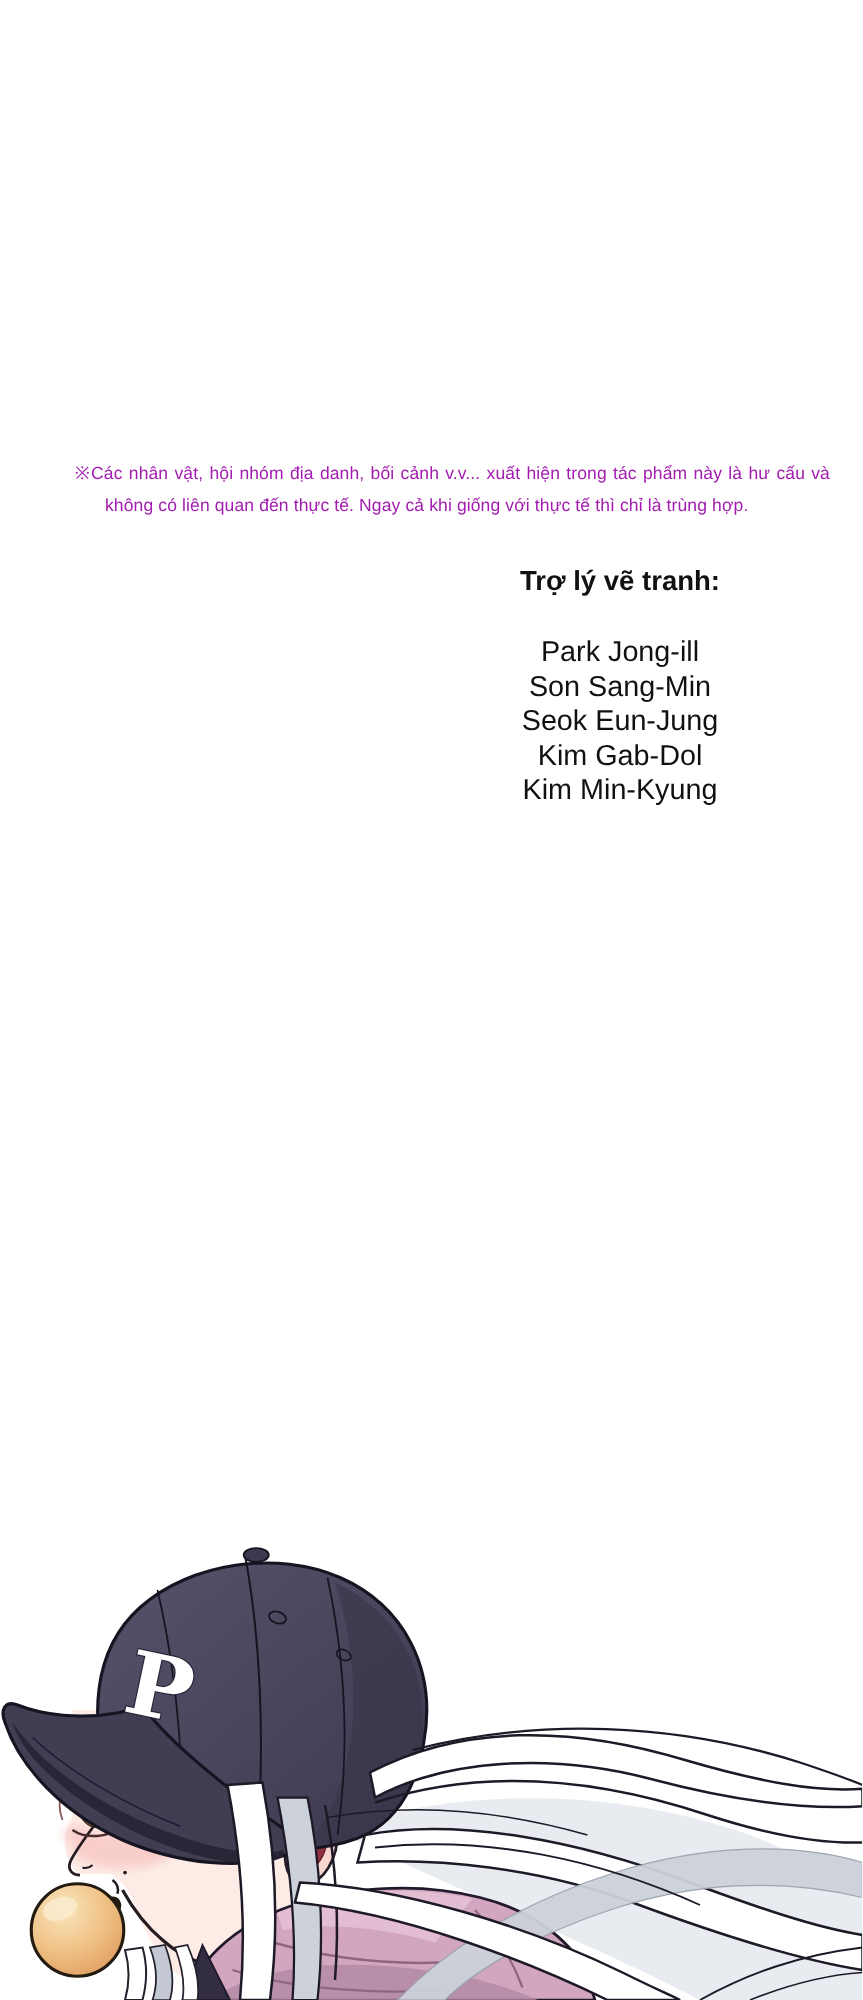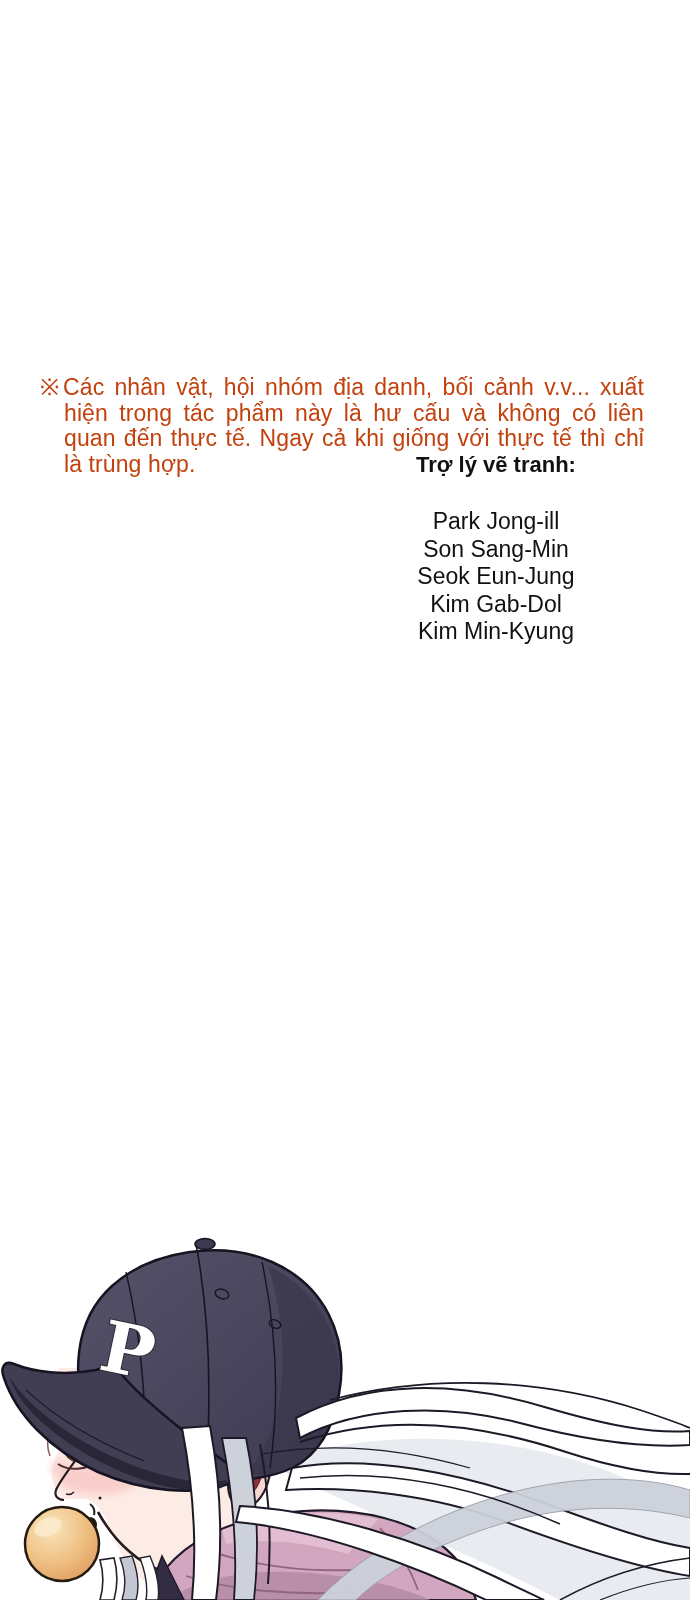--- a/index.html
+++ b/index.html
@@ -2,23 +2,23 @@
 <html><head>
 <meta charset="utf-8">
 <style>
   html,body { margin:0; padding:0; background:#ffffff; }
   .page {
     position:relative; width:690px; height:1600px;
     background:#ffffff; overflow:hidden;
     font-family:"Liberation Sans", sans-serif; color:#1f1f1f;
   }
   .disclaimer {
-    position:absolute; top:352px; left:40px; width:580px;
-    font-size:23px; line-height:25.5px; letter-spacing:0.1px;
-    text-align:justify; color:#c2410c;
+    position:absolute; top:352px; left:60px; width:580px;
+    font-size:14px; line-height:25.5px; letter-spacing:0.1px;
+    text-align:justify; color:#a21caf;
     padding-left:24px; text-indent:-24px;
   }
   .disclaimer .marker { display:inline; }
   .credits-heading {
     position:absolute; top:452px; left:300px; width:392px;
     text-align:center; font-size:22px; font-weight:bold; color:#111;
   }
   .names {
     position:absolute; top:508px; left:300px; width:392px;
     text-align:center; font-size:23px; line-height:27.5px; color:#111;

